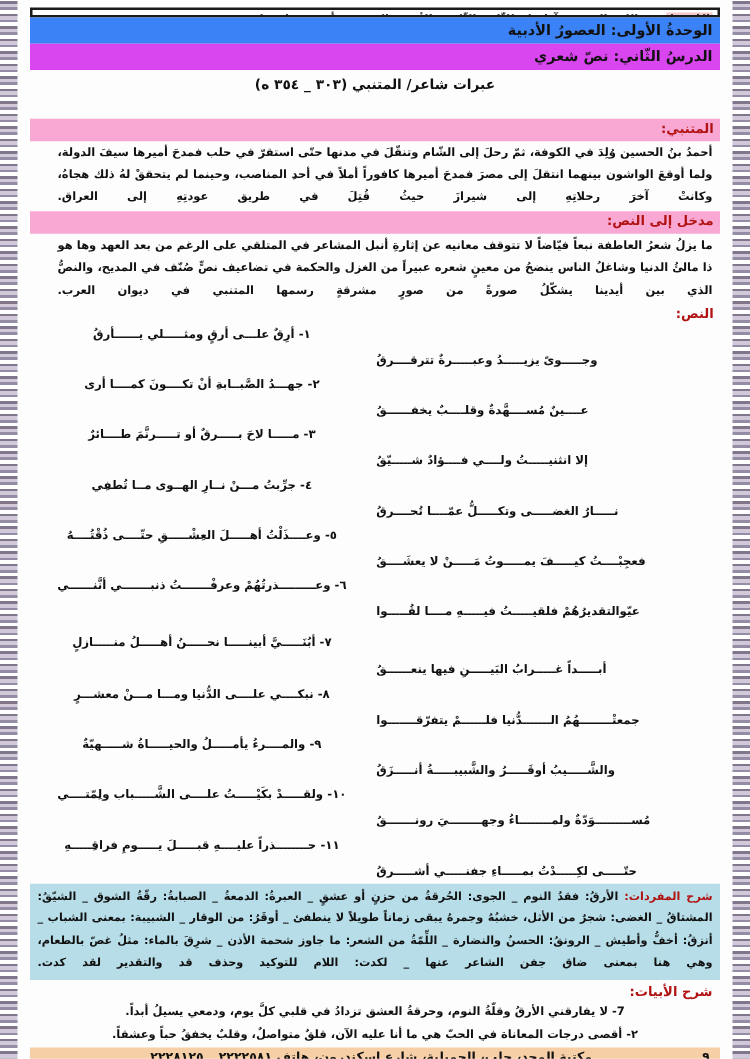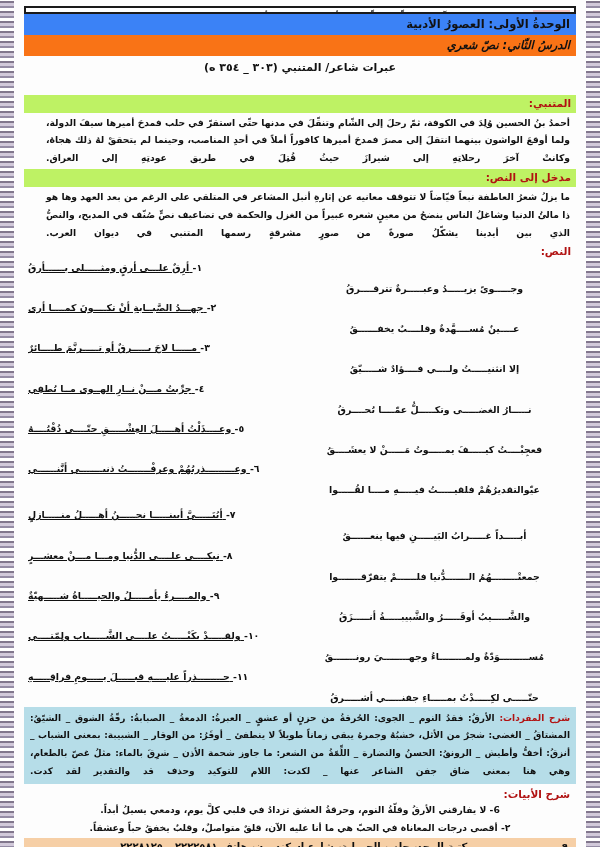--- a/index.html
+++ b/index.html
@@ -59,31 +59,31 @@
     padding:0 2px;
   }
   .band{
     padding:3px 6px;
     font-size:11.5px;
     font-weight:bold;
     text-align:right;
     line-height:1.3;
   }
   .band-pink{background:#3b82f6;color:#111;}
-  .band-blue{background:#f97316;color:#111;font-style:italic;}
+  .band-blue{background:#d946ef;color:#111;}
   .center-line{
     text-align:center;
     font-size:11px;
     font-weight:bold;
     color:#111;
     padding:5px 0 21px 0;
   }
   
   .head-strip{
-    background:#bef264;
+    background:#f9a8d4;
     color:#b11212;
     font-weight:bold;
     font-size:10.5px;
     text-align:right;
     padding:2px 5px;
     line-height:1.3;
   }
   .head-plain{
     color:#b11212;
     font-weight:bold;
@@ -113,26 +113,25 @@
     line-height:2.05;
   }
   .hemistich{
     flex:1 1 50%;
     min-width:0;
     white-space:nowrap;
     overflow:hidden;
     letter-spacing:.2px;
   }
   .hemistich.first{
+    text-align:center;
+    padding-right:6px;
+  }
+  .hemistich.second{
     text-align:left;
-    padding-right:6px;
-    text-decoration:underline;
-  }
-  .hemistich.second{
-    text-align:center;
     padding-right:4px;
     margin-top:21px;
   }
   .vnum{display:inline-block;}
   
   .ornament{
     height:11px;
     margin:2px auto 3px auto;
     width:74%;
     background:
@@ -264,21 +263,21 @@
         <div class="hemistich second">حتّـــــى لكِـــــدْتُ بمـــــاءِ جفنـــــي أشـــــرقُ</div>
         <div class="hemistich first"><span class="vnum">١١-</span> <span>حــــــــذراً عليــــهِ قبـــــلَ يـــــومِ فراقِـــــهِ</span></div>
       </div>
     </div>
 
     <div class="spacer-sm"></div>
 
     <div class="vocab"><span class="lead">شرح المفردات:</span><span> الأرقُ: فقدُ النوم _ الجوى: الحُرقةُ من حزنٍ أو عشقٍ _ العبرةُ: الدمعةُ _ الصبابةُ: رقّةُ الشوق _ الشيّقُ: المشتاقُ _ الغضى: شجرٌ من الأثل، خشبُهُ وجمرهُ يبقى زماناً طويلاً لا ينطفئ _ أوقَرُ: من الوقار _ الشبيبة: بمعنى الشباب _ أنزقُ: أخفُّ وأطيش _ الرونقُ: الحسنُ والنضارة _ اللِّمّةُ من الشعر: ما جاوز شحمة الأذن _ شرِقَ بالماء: مثلُ غصّ بالطعام، وهي هنا بمعنى ضاق جفن الشاعر عنها _ لكدت: اللام للتوكيد وحذف قد والتقدير لقد كدت.</span></div>
 
     <div class="explain-head">شرح الأبيات:</div>
-    <div class="explain-line">6- لا يفارقني الأرقُ وقلّةُ النوم، وحرقةُ العشق تزدادُ في قلبي كلَّ يوم، ودمعي يسيلُ أبداً.</div>
+    <div class="explain-line">7- لا يفارقني الأرقُ وقلّةُ النوم، وحرقةُ العشق تزدادُ في قلبي كلَّ يوم، ودمعي يسيلُ أبداً.</div>
     <div class="explain-line">٢- أقصى درجات المعاناة في الحبّ هي ما أنا عليه الآن، قلقٌ متواصلٌ، وقلبٌ يخفقُ حباً وعشقاً.</div>
 
     <div class="footer-wrap">
       <div class="footer">
         <div class="fnum">٩</div>
         <div class="ftext">مكتبة المجد، حلب، الجميلية، شارع اسكندرون، هاتف ٢٢٢٢٥٨١ _ ٢٢٢٨١٢٥</div>
       </div>
     </div>
 
   </div>

